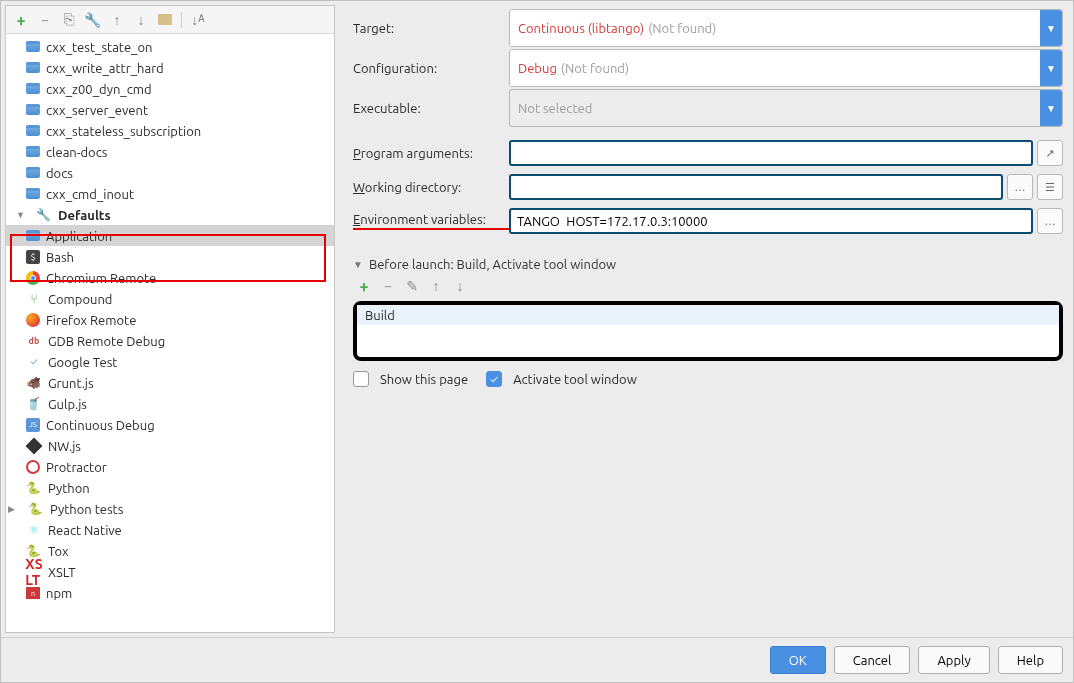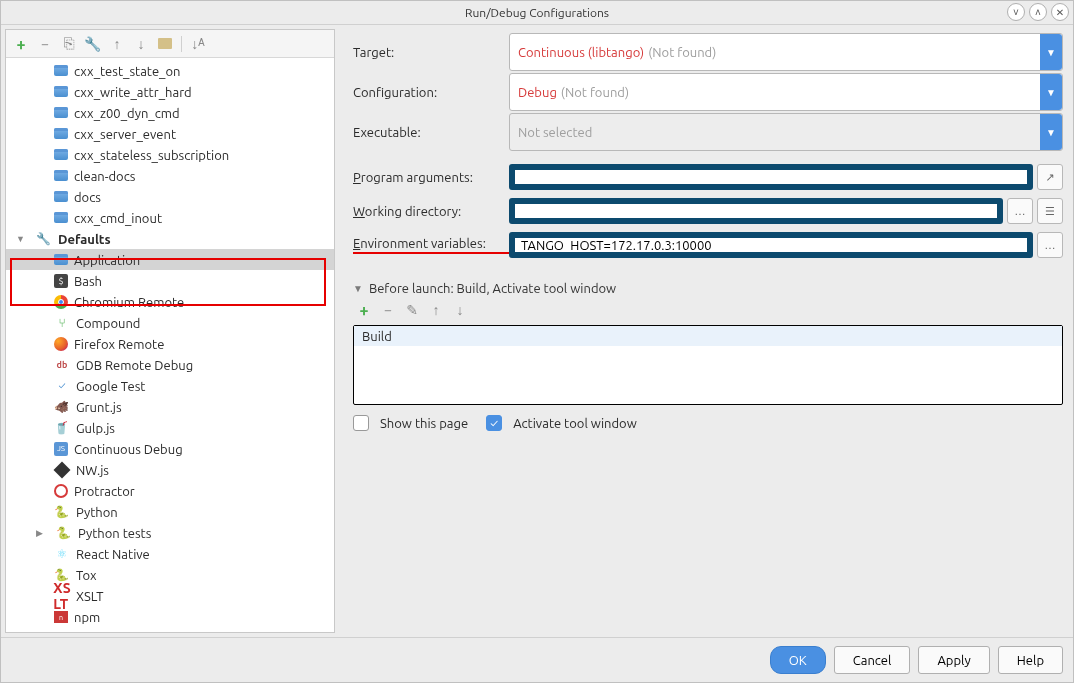--- a/index.html
+++ b/index.html
@@ -10,21 +10,21 @@
 .titlebar .controls { position: absolute; right: 4px; top: 2px; display: flex; gap: 4px; }
 .win-btn { width: 18px; height: 18px; border: 1px solid #b0b0b0; border-radius: 50%; background: #fff; display: flex; align-items: center; justify-content: center; font-size: 10px; color: #555; cursor: pointer; }
 .content { flex: 1; display: flex; }
 .left-pane { width: 330px; background: #fff; border: 1px solid #c8c8c8; margin: 4px 0 4px 4px; display: flex; flex-direction: column; position: relative; }
 .toolbar { height: 28px; display: flex; align-items: center; gap: 2px; padding: 0 4px; border-bottom: 1px solid #d8d8d8; background: #f5f5f5; }
 .tb-btn { width: 22px; height: 22px; display: flex; align-items: center; justify-content: center; color: #888; cursor: pointer; font-size: 14px; border-radius: 3px; }
 .tb-btn.green { color: #4caf50; font-size: 16px; font-weight: bold; }
 .tb-sep { width: 1px; height: 16px; background: #d0d0d0; margin: 0 3px; }
 .tree { flex: 1; overflow: auto; padding: 2px 0; }
 .tree-item { display: flex; align-items: center; height: 21px; padding-left: 28px; gap: 6px; white-space: nowrap; cursor: pointer; }
-.tree-item.child { padding-left: 48px; }
+.tree-item.child { padding-left: 20px; }
 .tree-item.expanded { font-weight: bold; }
 .tree-item.selected { background: #d4d4d4; }
 .tree-arrow { width: 12px; color: #888; font-size: 9px; margin-left: -18px; margin-right: 2px; }
 .ico { width: 16px; height: 16px; display: inline-flex; align-items: center; justify-content: center; font-size: 12px; flex-shrink: 0; }
 .ico-app { background: linear-gradient(#7cb3e8,#4a8fd0); border-radius: 2px; width: 14px; height: 11px; position: relative; }
 .ico-app::before { content:""; position:absolute; top:0; left:0; right:0; height:3px; background:#5a96d6; border-radius:2px 2px 0 0; }
 .ico-folder { width:14px; height:11px; background:#d4c088; border-radius: 1px; }
 .ico-wrench { color:#888; }
 .ico-bash { background:#444; color:#fff; width:14px;height:14px; border-radius:2px; font-size:9px; line-height:14px; text-align:center; }
 .ico-chrome { width:14px;height:14px; border-radius:50%; background: conic-gradient(#ea4335 0 120deg,#4caf50 120deg 240deg,#fbbc05 240deg 360deg); position:relative; }
@@ -47,48 +47,40 @@
 .right-pane { flex: 1; padding: 8px 10px 4px 18px; display: flex; flex-direction: column; }
 .form-row { display: flex; align-items: center; min-height: 32px; margin-bottom: 2px; }
 .form-label { width: 156px; color: #2b2b2b; }
 .form-label .ul { text-decoration: underline; }
 .form-label.red-underline { border-bottom: 2px solid #e60000; padding-bottom:2px; }
 .combo { flex: 1; height: 38px; border: 1px solid #b8b8b8; border-radius: 3px; background: #fff; display: flex; align-items: center; padding: 0 8px; position: relative; }
 .combo.disabled { background: #ededed; color: #9e9e9e; }
 .combo .red-txt { color: #d63a3a; }
 .combo .grey-txt { color: #9e9e9e; margin-left: 4px; }
 .combo-arrow { position: absolute; right: 0; top: 0; bottom: 0; width: 22px; background: #4a90e2; border-radius: 0 3px 3px 0; display:flex; align-items:center; justify-content:center; color:#fff; font-size:10px; }
-.txt-input { flex: 1; height: 26px; border: 6px solid #0c4a6e; border-radius: 3px; padding: 0 6px; background: #fff; font: inherit; }
+.txt-input { flex: 1; height: 26px; border: 2px solid #0c4a6e; border-radius: 3px; padding: 0 6px; background: #fff; font: inherit; }
 .sq-btn { width: 26px; height: 26px; border: 1px solid #b8b8b8; border-radius: 3px; background: #fafafa; margin-left: 4px; display:flex; align-items:center; justify-content:center; cursor:pointer; color:#666; font-size:11px; }
 .section-hdr { display: flex; align-items: center; gap: 6px; margin-top: 18px; color: #333; }
 .section-hdr .arr { color: #7a7a7a; font-size:10px; }
 .mini-tb { display:flex; gap:2px; padding: 4px 0; }
-.launch-list { border:1px solid #000000; background:#fff; height: 80px; border-radius:2px; }
+.launch-list { border:4px solid #000000; background:#fff; height: 60px; border-radius:8px; }
 .launch-list .row { padding: 3px 8px; background: #e9f2fb; }
 .checks { display:flex; gap: 18px; align-items:center; margin-top: 10px; }
 .chk { display:flex; align-items:center; gap:11px; }
 .chkbox { width:16px; height:16px; border:1px solid #999; border-radius:3px; background:#fff; display:flex; align-items:center; justify-content:center; }
 .chkbox.on { background:#4a90e2; border-color:#4a90e2; color:#fff; font-size:11px; }
 .spacer { flex:1; }
 .footer { display:flex; justify-content:flex-end; gap:8px; padding: 8px 10px; border-top:1px solid #d0d0d0; }
 .btn { height:28px; padding:0 18px; border:1px solid #b0b0b0; border-radius:3px; background:#fafafa; cursor:pointer; font:inherit; }
-.btn.primary { background:#4a90e2; border-color:#3a7fcf; color:#fff;border-radius:11px; }
+.btn.primary { background:#4a90e2; border-color:#3a7fcf; color:#fff; }
 </style>
 </head>
 <body>
 
 <div class="window">
-  <div class="titlebar">
-    <span class="title">Run/Debug Configurations</span>
-    <div class="controls">
-      <div class="win-btn">˅</div>
-      <div class="win-btn">˄</div>
-      <div class="win-btn">✕</div>
-    </div>
-  </div>
 
   <div class="content">
 
     <div class="left-pane">
       <div class="toolbar">
         <div class="tb-btn green">+</div>
         <div class="tb-btn">−</div>
         <div class="tb-btn">⎘</div>
         <div class="tb-btn">🔧</div>
         <div class="tb-btn">↑</div>

